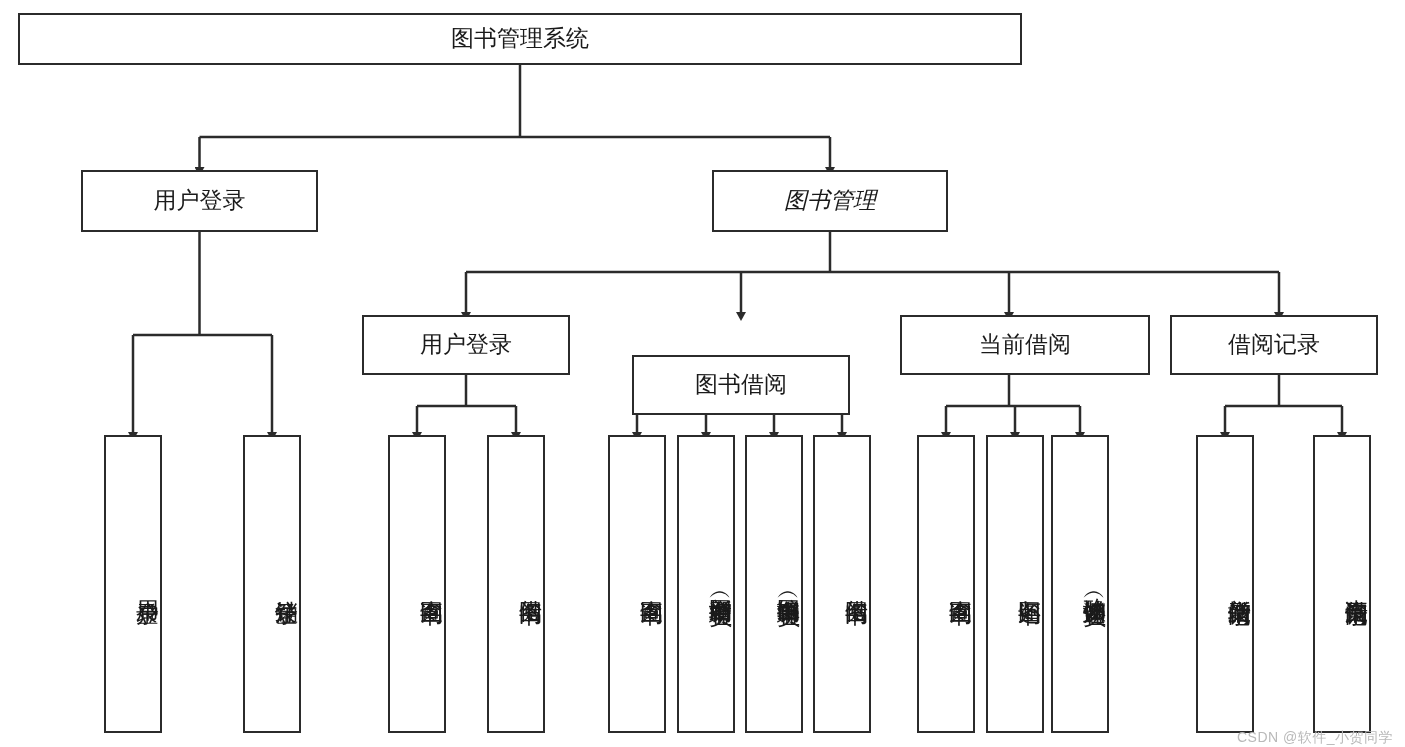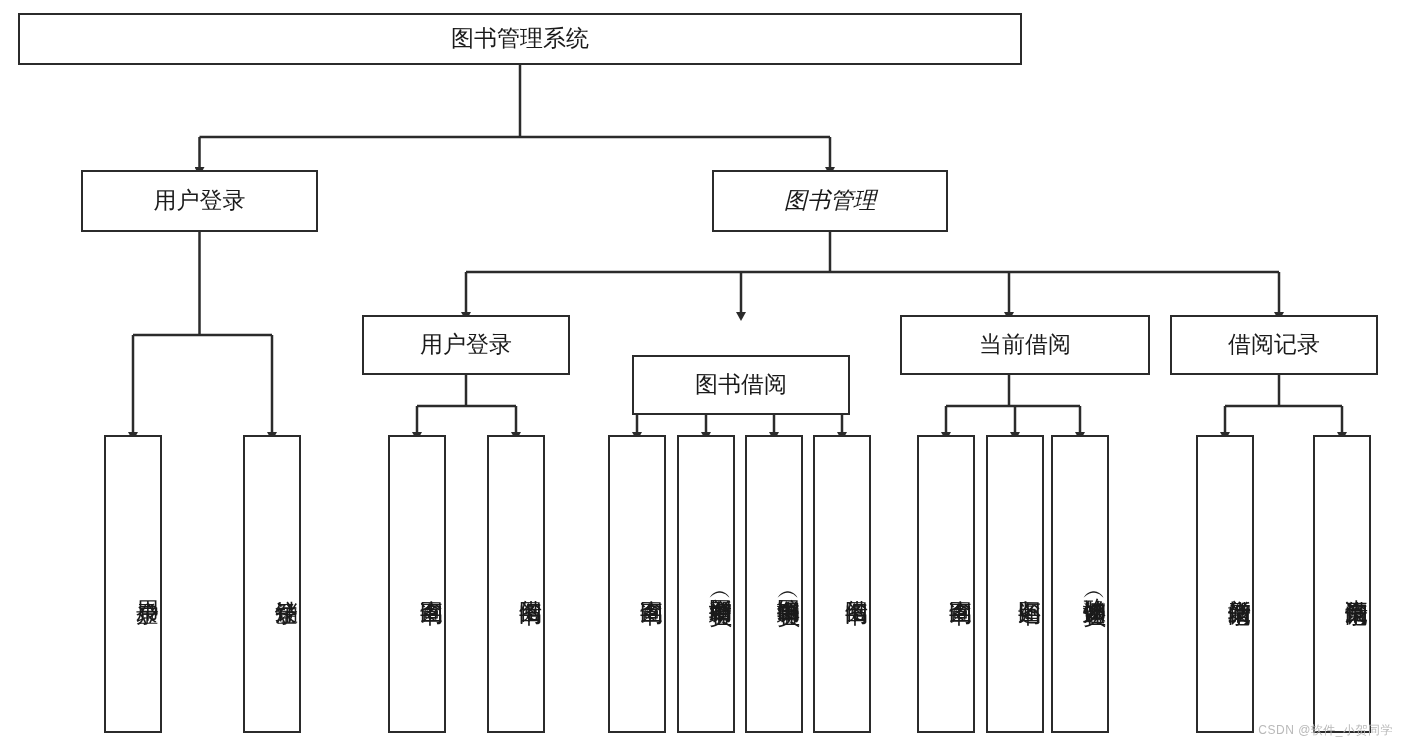--- a/index.html
+++ b/index.html
@@ -49,22 +49,22 @@
     padding: 10px 0;
     align-items: flex-start;
     justify-content: center;
   }
   .node .label {
     display: block;
   }
   #watermark {
     position: absolute;
     right: 12px;
-    bottom: 8px;
-    font-size: 12px;
+    bottom: 0;
+    font-size: 14px;
     color: #b9b9b9;
     letter-spacing: 0.5px;
     white-space: nowrap;
     user-select: none;
   }
 </style>
 </head>
 <body>
 
 <div id="canvas">

